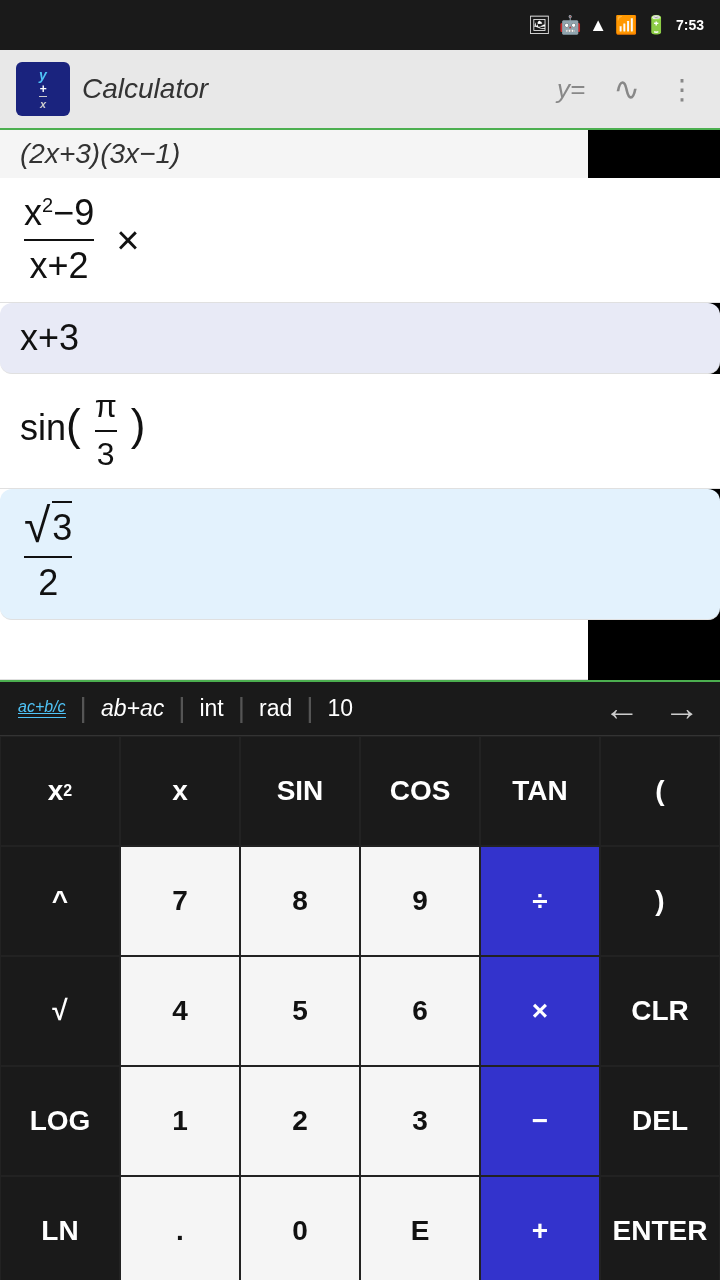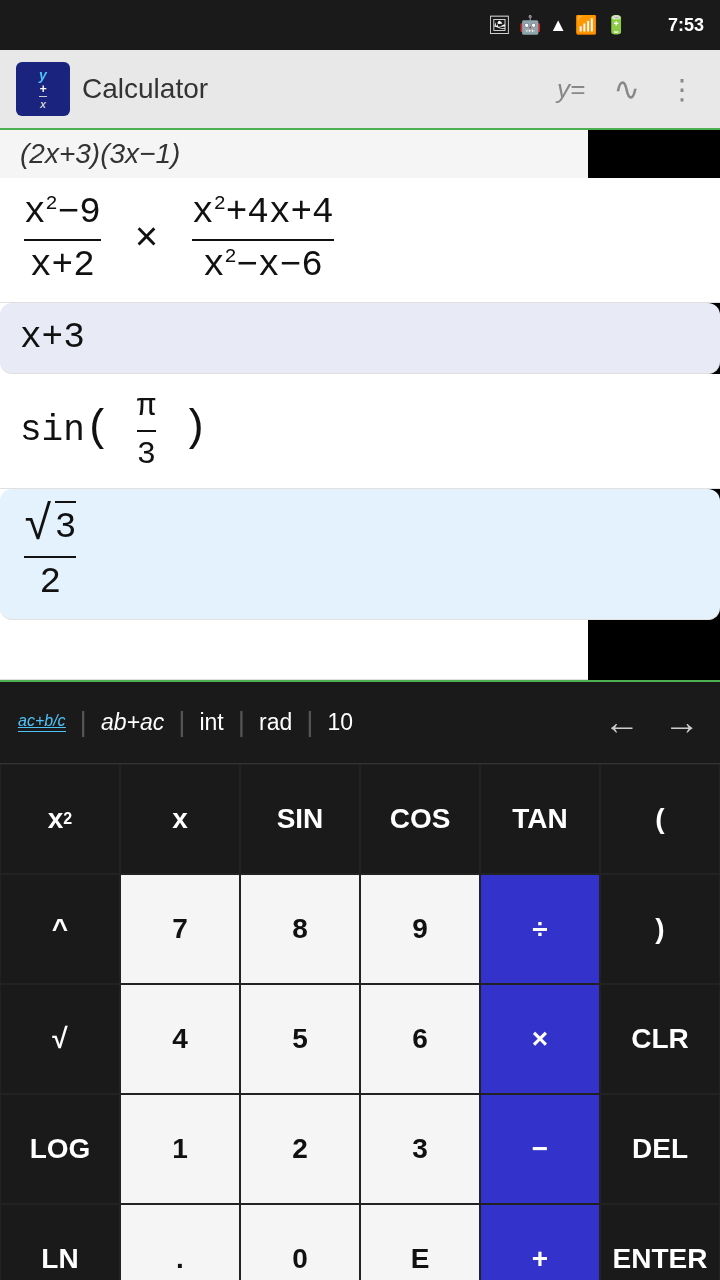--- a/index.html
+++ b/index.html
@@ -17,21 +17,21 @@
       width: 720px;
       height: 50px;
       background: #1a1a1a;
       display: flex;
       align-items: center;
       justify-content: flex-end;
       padding: 0 16px;
       gap: 8px;
     }
     .status-icon { color: #fff; font-size: 18px; }
-    .status-time { color: #fff; font-size: 18px; font-weight: bold; margin-left: 32px; }
+    .status-time { color: #fff; font-size: 14px; font-weight: bold; }
 
     
     #app-bar {
       width: 720px;
       height: 80px;
       background: #e8e8e8;
       display: flex;
       align-items: center;
       padding: 0 16px;
       gap: 12px;
@@ -53,20 +53,21 @@
       font-size: 12px;
       font-style: italic;
       font-weight: bold;
       text-align: center;
       line-height: 1.1;
     }
     #app-title {
       font-size: 28px;
       color: #333;
       flex: 1;
+      font-style: italic;
     }
     .toolbar-btn {
       color: #888;
       font-size: 28px;
       padding: 8px;
       cursor: pointer;
       background: none;
       border: none;
     }
     .toolbar-y { font-style: italic; font-size: 26px; color: #888; }
@@ -94,21 +95,20 @@
     }
     .calc-row.highlighted {
       background: #e3f2fd;
     }
 
     
     .math-expr {
       font-size: 36px;
       color: #111;
       line-height: 1.3;
-      font-family: Liberation Mono, monospace;
     }
     .fraction {
       display: inline-flex;
       flex-direction: column;
       align-items: center;
       vertical-align: middle;
       margin: 0 4px;
     }
     .fraction .num {
       border-bottom: 2px solid #111;
@@ -135,21 +135,21 @@
       padding: 8px 20px;
       font-size: 28px;
       color: #333;
       font-style: italic;
       min-height: 48px;
     }
 
     
     #toolbar-strip {
       width: 720px;
-      height: 84px;
+      height: 56px;
       background: #1a1a1a;
       display: flex;
       align-items: center;
       padding: 0 8px;
       gap: 0;
       border-top: 2px solid #4caf50;
       border-bottom: 1px solid #333;
     }
     .strip-btn {
       color: #fff;
@@ -251,24 +251,20 @@
     <span>(2x+3)(3x−1)</span>
   </div>
 
   <div class="calc-row">
     <div class="math-expr">
       <span class="fraction">
         <span class="num">x<span class="sup">2</span>−9</span>
         <span class="den">x+2</span>
       </span>
       <span style="font-size:40px;vertical-align:middle;padding:0 8px">×</span>
-      <span class="fraction">
-        <span class="num">x<span class="sup">2</span>+4x+4</span>
-        <span class="den">x<span class="sup">2</span>−x−6</span>
-      </span>
     </div>
   </div>
 
   <div class="calc-row result">
     <div class="math-expr">x+3</div>
   </div>
 
   <div class="calc-row">
     <div class="math-expr">
       sin<span style="font-size:44px">(</span>

